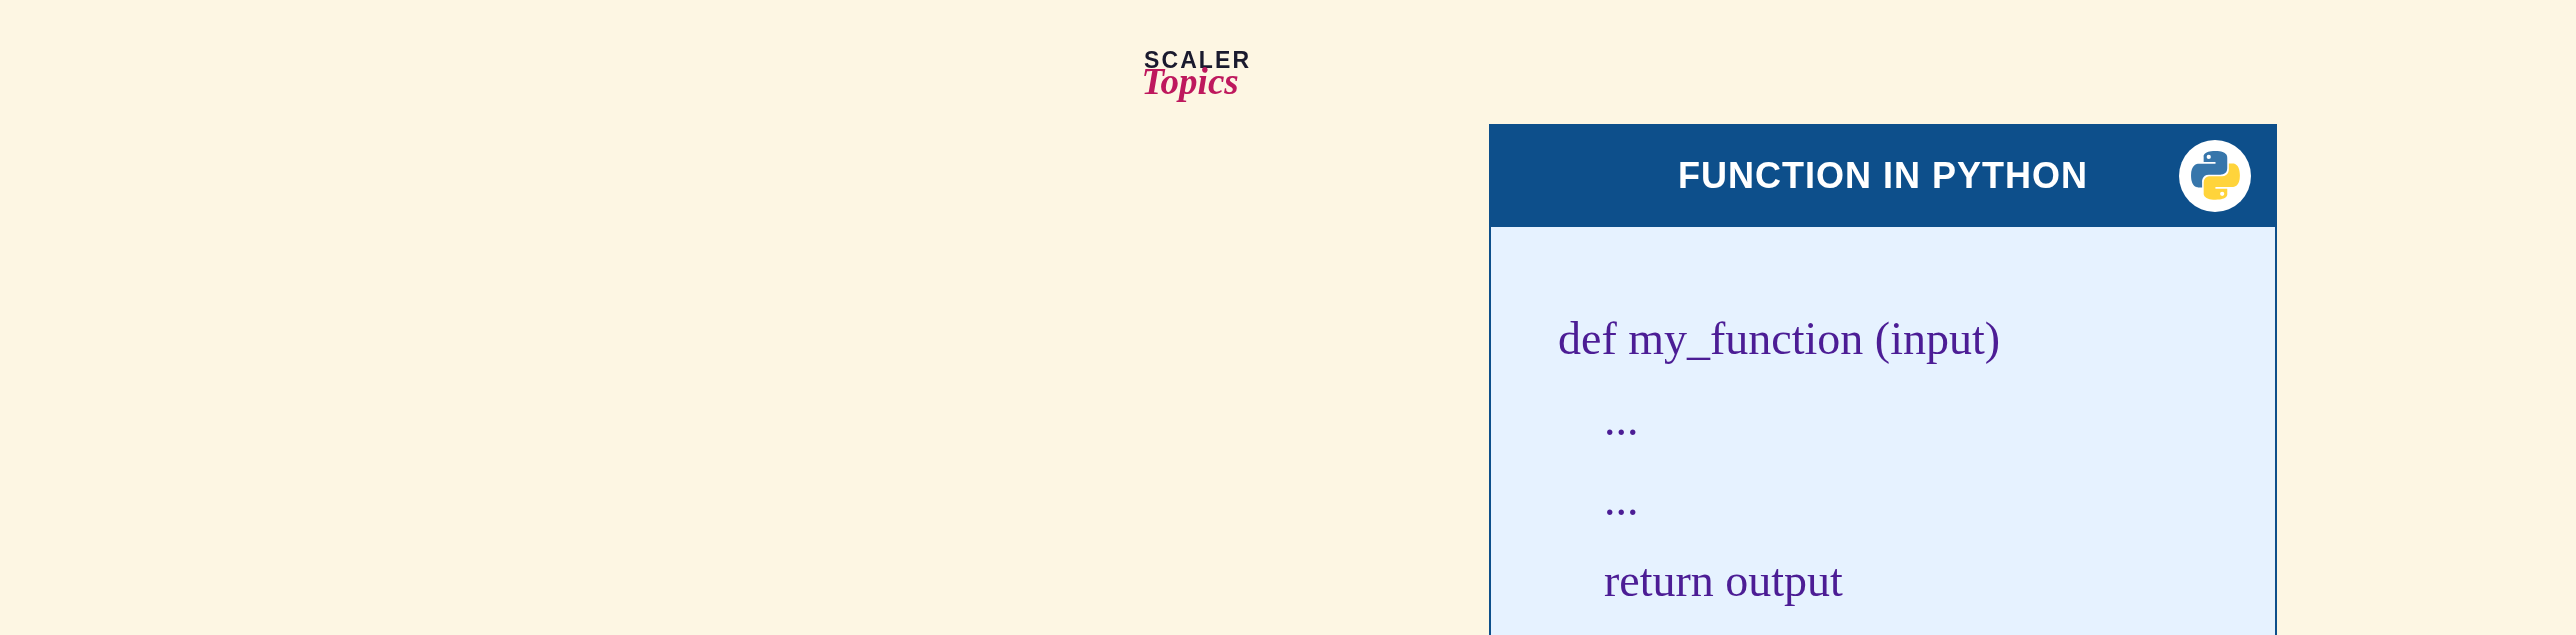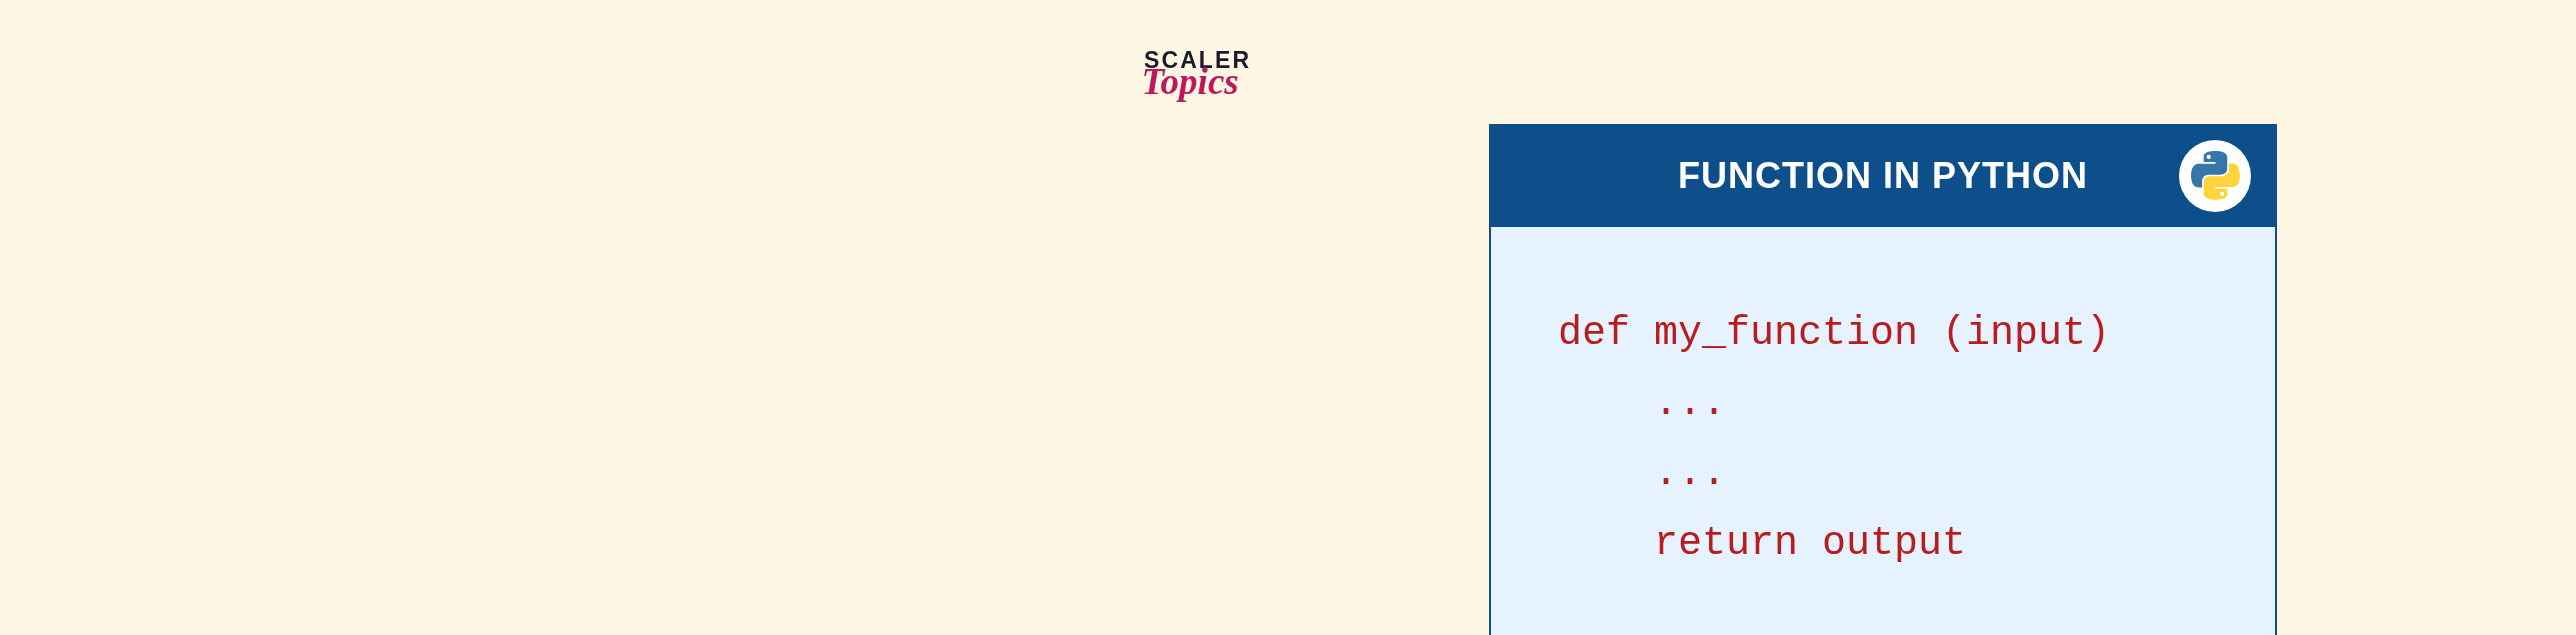--- a/index.html
+++ b/index.html
@@ -66,23 +66,23 @@
       align-items: center;
       justify-content: center;
     }
     .card-body {
       background: #e6f2ff;
       border: 2.6px solid #0d4f8b;
       border-top: none;
       padding: 72px 67px 82px 67px;
     }
     .code {
-      font-family: Liberation Mono, monospace;
-      font-size: 40px;
-      color: #b91c1c;
+      font-family: Liberation Serif, serif;
+      font-size: 46px;
+      color: #4c1d95;
       line-height: 1.75;
       white-space: pre;
     }
   </style>
 </head>
 <body>
 
 <div class="logo">
   <div class="logo-scaler">SCALER</div>
   <div class="logo-topics">Topics</div>

